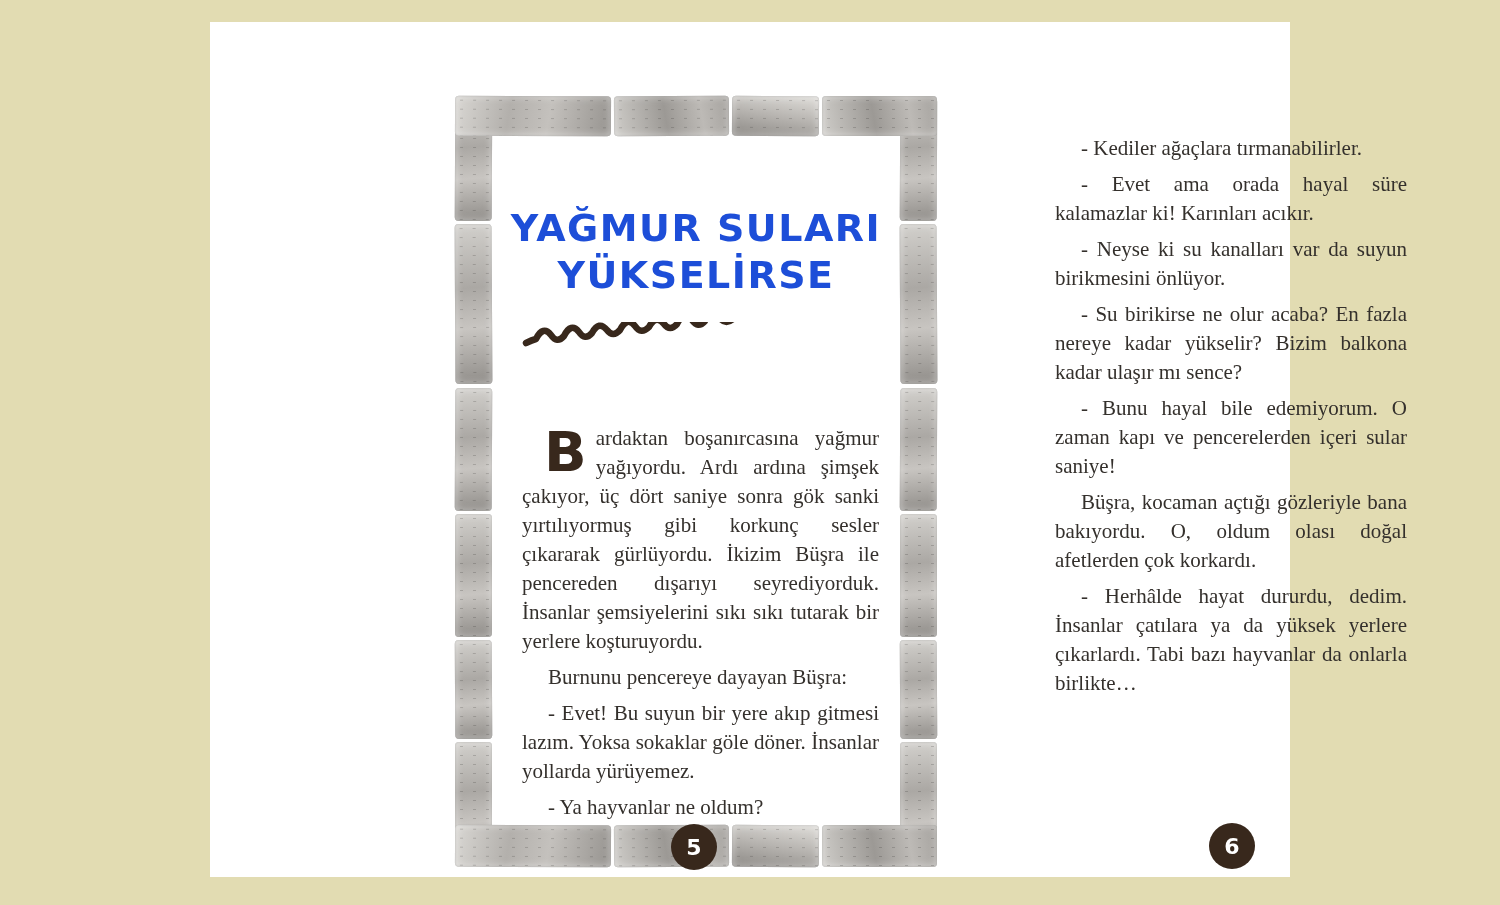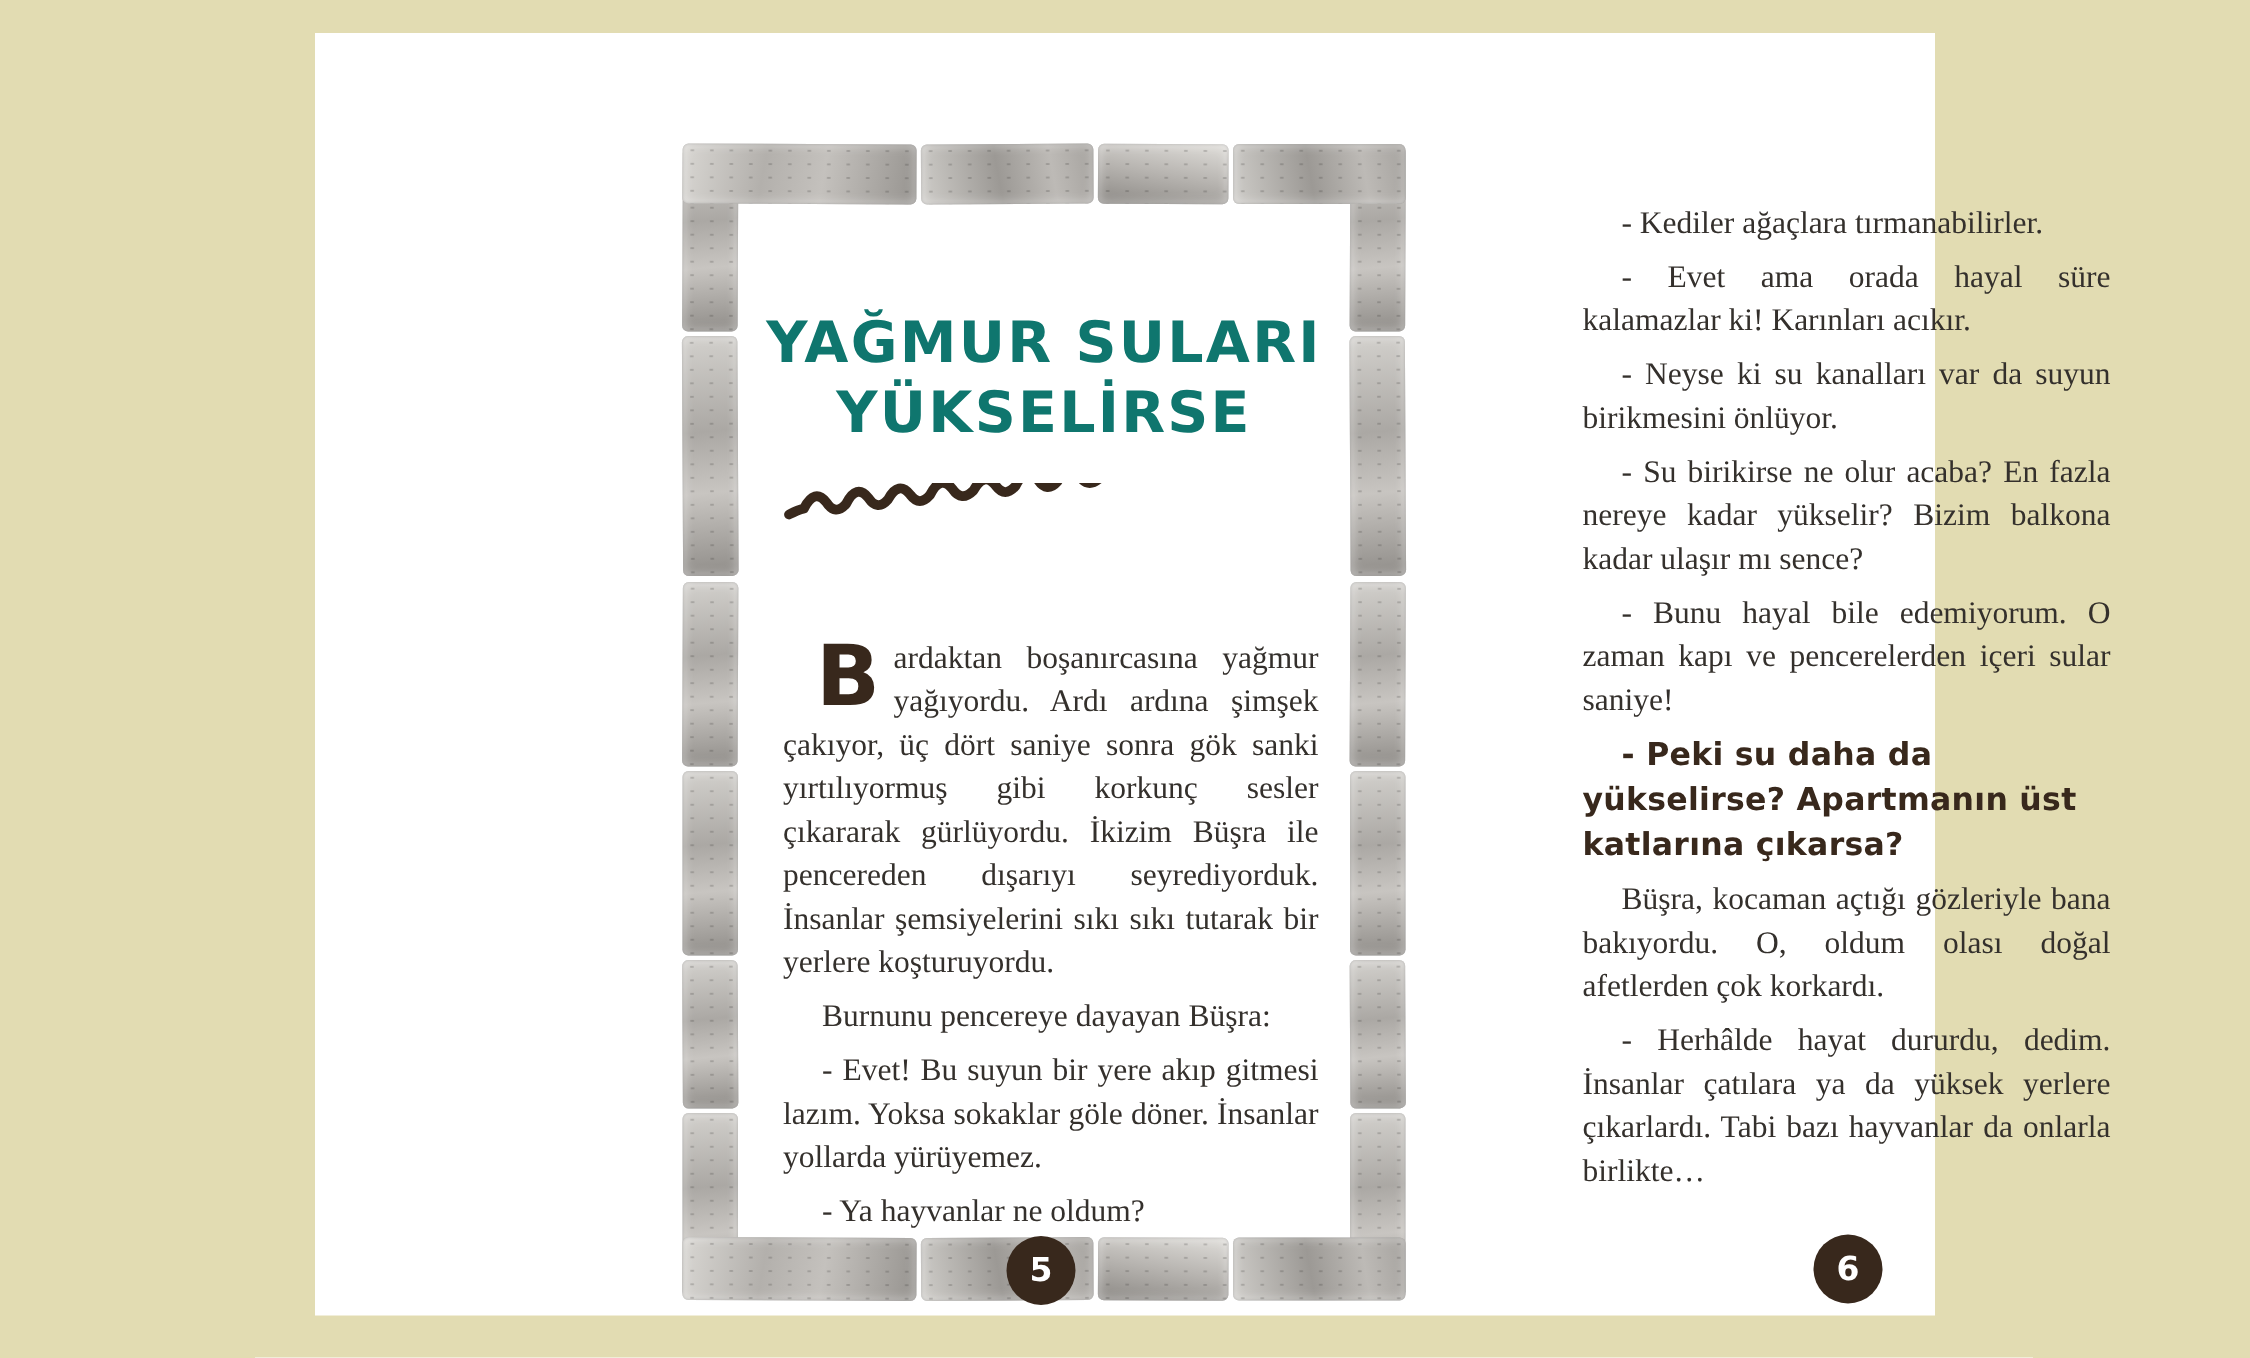--- a/index.html
+++ b/index.html
@@ -27,21 +27,21 @@
   .seg:nth-child(2n+1) { transform:rotate(.25deg); }
   .seg:nth-child(3n+2) { transform:rotate(-.3deg); }
   .seg::after { content:""; position:absolute; inset:0; border-radius:4px; opacity:.25;
          background-image:radial-gradient(rgba(40,38,36,.8) 1px, transparent 1.4px);
          background-size:13px 9px; }
   .bar.h .seg:nth-child(1){flex-grow:1.35;} .bar.h .seg:nth-child(3){flex-grow:.75;}
   .bar.v .seg:nth-child(2){flex-grow:1.3;}  .bar.v .seg:nth-child(5){flex-grow:.8;}
 
   
   .title { position:absolute; left:276px; top:183px; width:420px; text-align:center;
-           font-family:"DejaVu Sans", sans-serif; font-weight:800; color:#0f766e;
+           font-family:"DejaVu Sans", sans-serif; font-weight:800; color:#1d4ed8;
            font-size:38px; line-height:47px; letter-spacing:1.5px; }
   .squiggle { position:absolute; left:312px; top:300px; }
 
   .col { position:absolute; color:#34302c; font-size:21px; line-height:29px; text-align:justify; }
   .col p { margin:0 0 7px; text-indent:26px; }
   .col-left  { left:312px; top:402px; width:357px; }
   .col-right { left:845px; top:112px; width:352px; }
   .col p.first { text-indent:0; }
   .dropcap { float:left; font-family:"DejaVu Sans", sans-serif; font-weight:800;
              font-size:56px; line-height:45px; padding:5px 9px 0 22px; color:#38281c; }
@@ -112,21 +112,20 @@
       <div class="badge badge-5">5</div>
     </section>
 
     <section>
       <div class="col col-right">
         <p>- Kediler ağaçlara tırmanabilirler.</p>
         <p>- Evet ama orada hayal süre kalamazlar ki! Karınları acıkır.</p>
         <p>- Neyse ki su kanalları var da suyun birikmesini önlüyor.</p>
         <p>- Su birikirse ne olur acaba? En fazla nereye kadar yükselir? Bizim balkona kadar ulaşır mı sence?</p>
         <p>- Bunu hayal bile edemiyorum. O zaman kapı ve pencerelerden içeri sular saniye!</p>
-        <p class="bold-q">- Peki su daha da yükselirse? Apartmanın üst katlarına çıkarsa?</p>
         <p>Büşra, kocaman açtığı gözleriyle bana bakıyordu. O, oldum olası doğal afetlerden çok korkardı.</p>
         <p>- Herhâlde hayat dururdu, dedim. İnsanlar çatılara ya da yüksek yerlere çıkarlardı. Tabi bazı hayvanlar da onlarla birlikte…</p>
 
       </div>
 
       <div class="badge badge-6">6</div>
     </section>
 
   </div>
 </div>

